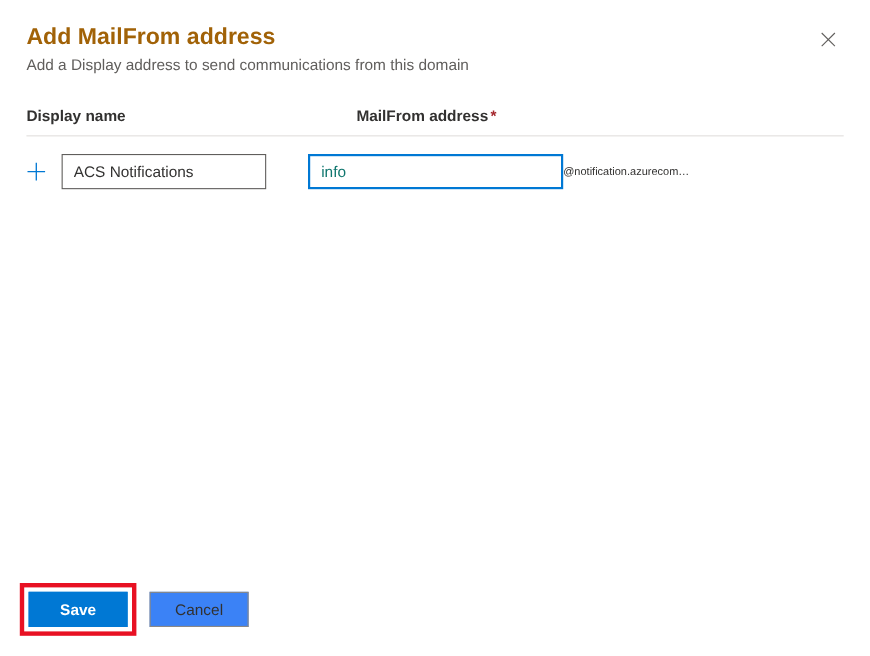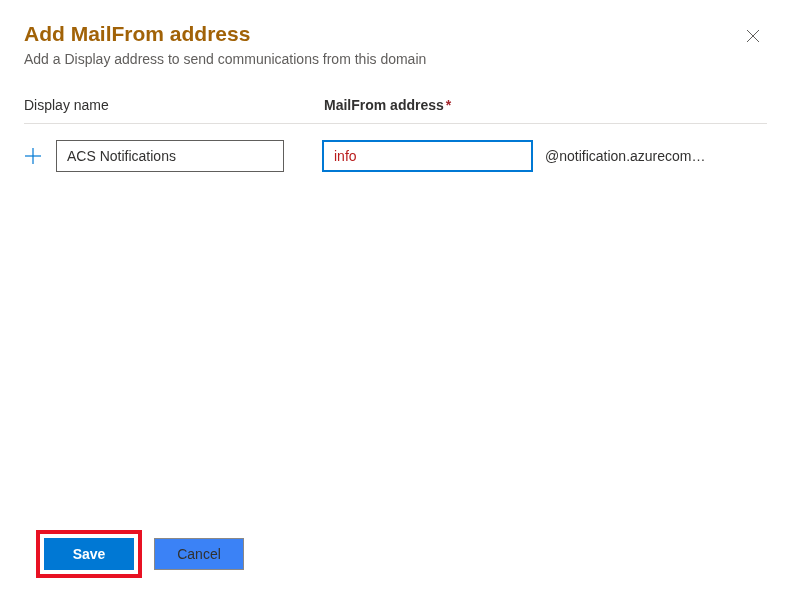--- a/index.html
+++ b/index.html
@@ -52,21 +52,21 @@
     .labels-row {
       display: flex;
       margin-bottom: 6px;
       border-bottom: 1px solid #e1dfdd;
       padding-bottom: 10px;
     }
     .label-col-display {
       width: 300px;
       font-size: 14px;
       color: #323130;
-      font-weight: 400;
+      font-weight: 700;
     }
     .label-col-mailfrom {
       font-size: 14px;
       color: #323130;
       font-weight: 700;
     }
     .required-asterisk {
       color: #a4262c;
       margin-left: 2px;
     }
@@ -81,53 +81,53 @@
       align-items: center;
       justify-content: flex-start;
       color: #0078d4;
       cursor: pointer;
     }
     .add-icon svg {
       width: 18px;
       height: 18px;
     }
     .input-display {
-      width: 228px;
+      width: 186px;
       height: 32px;
       border: 1px solid #605e5c;
       padding: 0 10px;
       font-size: 14px;
       font-family: inherit;
       color: #323130;
       margin-right: 38px;
       outline: none;
     }
     .input-mailfrom {
-      width: 211px;
+      width: 232px;
       height: 32px;
       border: 2px solid #0078d4;
       padding: 0 10px;
       font-size: 14px;
       font-family: inherit;
-      color: #b91c1c;
+      color: #0f766e;
       outline: none;
     }
     .domain-suffix {
-      font-size: 14px;
+      font-size: 10px;
       color: #323130;
-      margin-left: 12px;
+      margin-left: 0;
       white-space: nowrap;
       overflow: hidden;
       text-overflow: ellipsis;
       max-width: 190px;
     }
     .footer {
       position: absolute;
       bottom: 18px;
-      left: 36px;
+      left: 18px;
       display: flex;
       align-items: center;
       gap: 12px;
     }
     .save-highlight {
       border: 4px solid #e81123;
       padding: 4px;
       display: inline-flex;
     }
     .btn {

